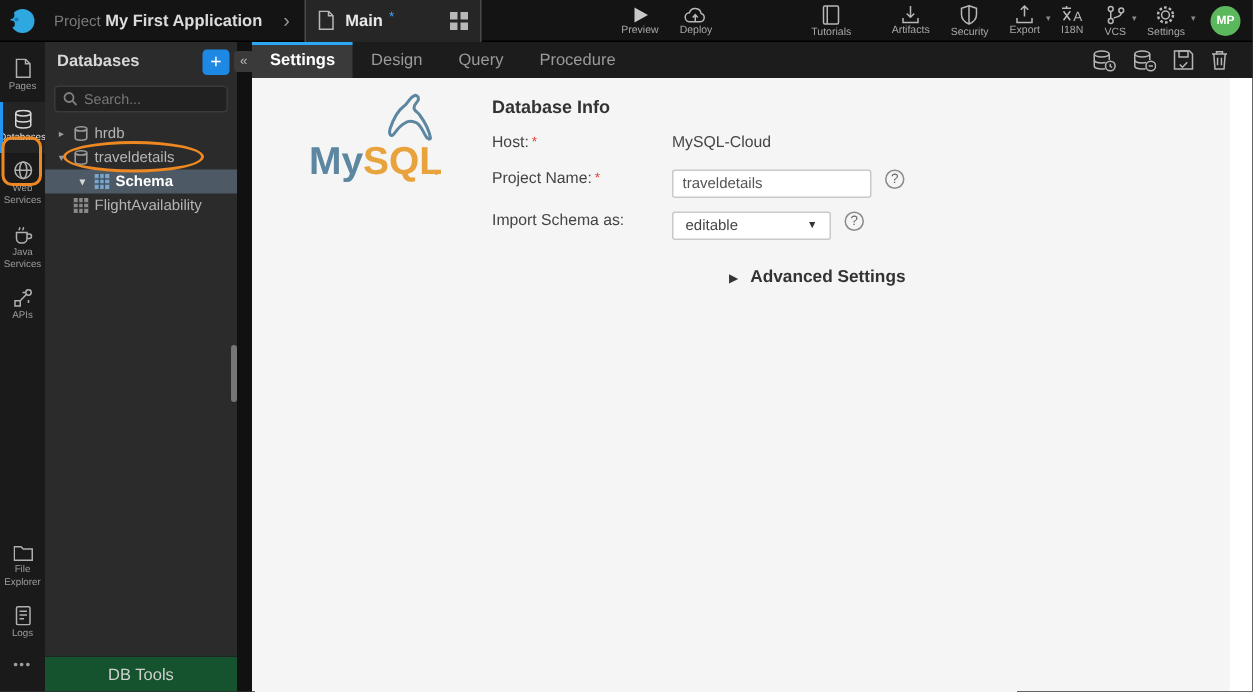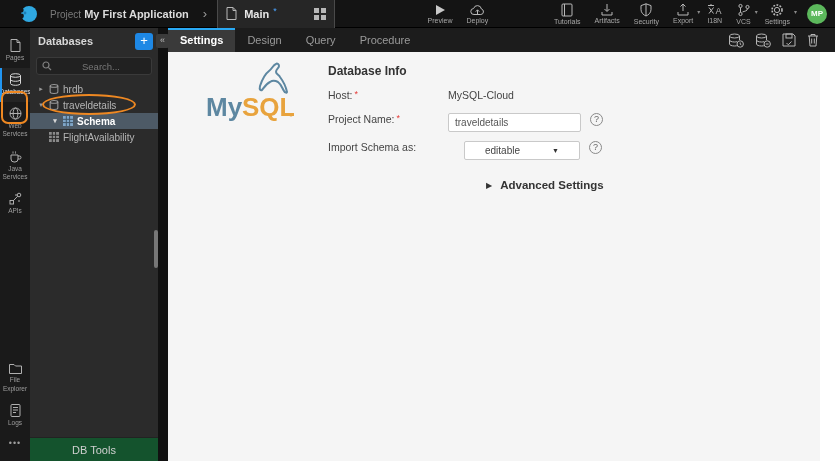--- a/index.html
+++ b/index.html
@@ -1,21 +1,21 @@
 <!DOCTYPE html>
 <html><head>
 <meta charset="utf-8">
 <style>
   * { margin:0; padding:0; box-sizing:border-box; }
   html,body { width:835px; height:461px; overflow:hidden; background:#000; }
   body { font-family:"Liberation Sans", sans-serif; }
   .app { position:relative; width:835px; height:461px; background:#141414; display:flex; flex-direction:column; }
 
   
-  .topbar { height:28px; background:#141414; display:flex; align-items:center; flex:0 0 28px; border-bottom:1px solid #000; padding:0 8px 0 20px; }
+  .topbar { height:28px; background:#141414; display:flex; align-items:center; flex:0 0 28px; border-bottom:1px solid #000; padding:0 8px 0 6px; }
   .logo { width:18px; height:18px; position:relative; margin-right:12px; flex:0 0 auto; }
   .proj { display:flex; align-items:baseline; gap:3px; white-space:nowrap; }
   .proj-prefix { color:#7a7a7a; font-size:10px; }
   .proj-name { color:#dcdcdc; font-size:11px; font-weight:bold; }
   .tb-chevron { color:#9a9a9a; font-size:13px; margin:0 10px 0 14px; }
   .page-tab { display:flex; align-items:center; gap:7px; background:#262626; border:1px solid #4a4a4a; border-radius:3px; height:35px; padding:0 8px; min-width:118px; }
   .page-tab .ptab-label { color:#e8e8e8; font-size:11px; font-weight:bold; }
   .page-tab .dot { color:#4aa3ff; font-size:9px; margin-left:-3px; position:relative; top:-3px; }
   .page-tab .grid-ic { margin-left:auto; }
   .tb-spacer1 { width:86px; } .tb-spacer2 { width:52px; }
@@ -37,21 +37,21 @@
   .rail-item.active::before { content:""; position:absolute; left:0; top:0; bottom:0; width:2px; background:#2196f3; }
   .rail-bottom { margin-top:auto; padding-bottom:6px; }
   .annot-rect { position:absolute; left:1px; top:63px; width:27px; height:33px; border:2px solid #ee8822; border-radius:7px; pointer-events:none; z-index:5; }
 
   
   .panel { width:128px; background:#2b2b2b; display:flex; flex-direction:column; position:relative; }
   .panel-head { height:26px; display:flex; align-items:center; padding:0 5px 0 8px; }
   .panel-title { color:#d8d8d8; font-size:11px; font-weight:bold; flex:1; }
   .add-btn { width:18px; height:17px; background:#1e88e5; border-radius:3px; color:#fff; font-size:13px; line-height:15px; text-align:center; cursor:pointer; }
   .searchbox { margin:3px 6px 6px; height:18px; background:#212121; border:1px solid #3a3a3a; border-radius:3px; display:flex; align-items:center; padding:0 5px; gap:4px; }
-  .searchbox input { flex:1; background:transparent; border:none; outline:none; color:#bbb; font-size:9.5px; width:70px; font-family:"Liberation Sans",sans-serif;text-align:center; }
+  .searchbox input { flex:1; background:transparent; border:none; outline:none; color:#bbb; font-size:9.5px; width:70px; font-family:"Liberation Sans",sans-serif; }
   .searchbox input::placeholder { color:#777; }
   .tree { position:relative; }
   .trow { height:16px; display:flex; align-items:center; gap:4px; color:#b5b5b5; font-size:10px; cursor:pointer; white-space:nowrap; }
   .trow .tchev { width:8px; font-size:7px; color:#9a9a9a; text-align:center; }
   .trow.lvl0 { padding-left:7px; }
   .trow.lvl1 { padding-left:21px; }
   .trow.lvl2 { padding-left:19px; }
   .trow.selected { background:#4d5a66; color:#fff; font-weight:bold; }
   .annot-ellipse { position:absolute; left:12px; top:-3px; width:94px; height:21px; border:2px solid #ee8822; border-radius:50%; pointer-events:none; }
   .panel-scroll { position:absolute; right:0; top:202px; width:4px; height:38px; background:#777; border-radius:2px; }
@@ -75,21 +75,21 @@
   .white-strip { width:15px; background:#fff; }
 
   .mysql-logo { position:absolute; left:36px; top:8px; }
   .form { margin:12px 0 0 160px; }
   .form-heading { font-size:12px; font-weight:bold; color:#333; margin-bottom:11px; }
   .frow { display:flex; align-items:flex-start; margin-bottom:9px; }
   .frow .flabel { width:120px; font-size:10.5px; color:#444; }
   .req { color:#e53935; font-size:9px; vertical-align:top; margin-left:2px; }
   .fstatic { font-size:10.5px; color:#444; }
   .finput { width:133px; height:19px; border:1px solid #c9c9c9; border-radius:2px; background:#fff; font-size:10px; color:#555; padding:0 6px; outline:none; font-family:"Liberation Sans",sans-serif; }
-  .fselect { width:116px; height:19px; border:1px solid #c9c9c9; border-radius:2px; background:#fff; font-size:10px; color:#444; padding:0 20px; display:flex; align-items:center; cursor:pointer;margin-left:16px; }
+  .fselect { width:106px; height:19px; border:1px solid #c9c9c9; border-radius:2px; background:#fff; font-size:10px; color:#444; padding:0 8px; display:flex; align-items:center; cursor:pointer; }
   .fselect .sel-caret { margin-left:auto; font-size:7px; color:#333; }
   .help-bubble { width:13px; height:13px; border:1px solid #8a8a8a; border-radius:50%; color:#666; font-size:9px; line-height:11px; text-align:center; margin-left:9px; cursor:pointer; }
   .advanced { display:flex; align-items:center; gap:8px; margin:19px 0 0 158px; cursor:pointer; }
   .advanced .adv-caret { font-size:8px; color:#333; }
   .advanced .adv-label { font-size:11.5px; font-weight:bold; color:#333; }
 
   svg { display:block; }
 </style>
 </head>
 <body>

